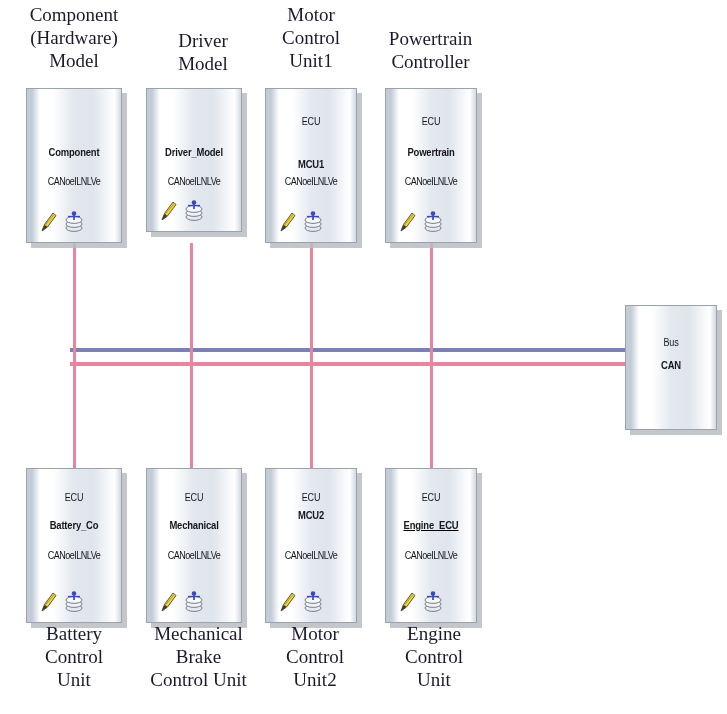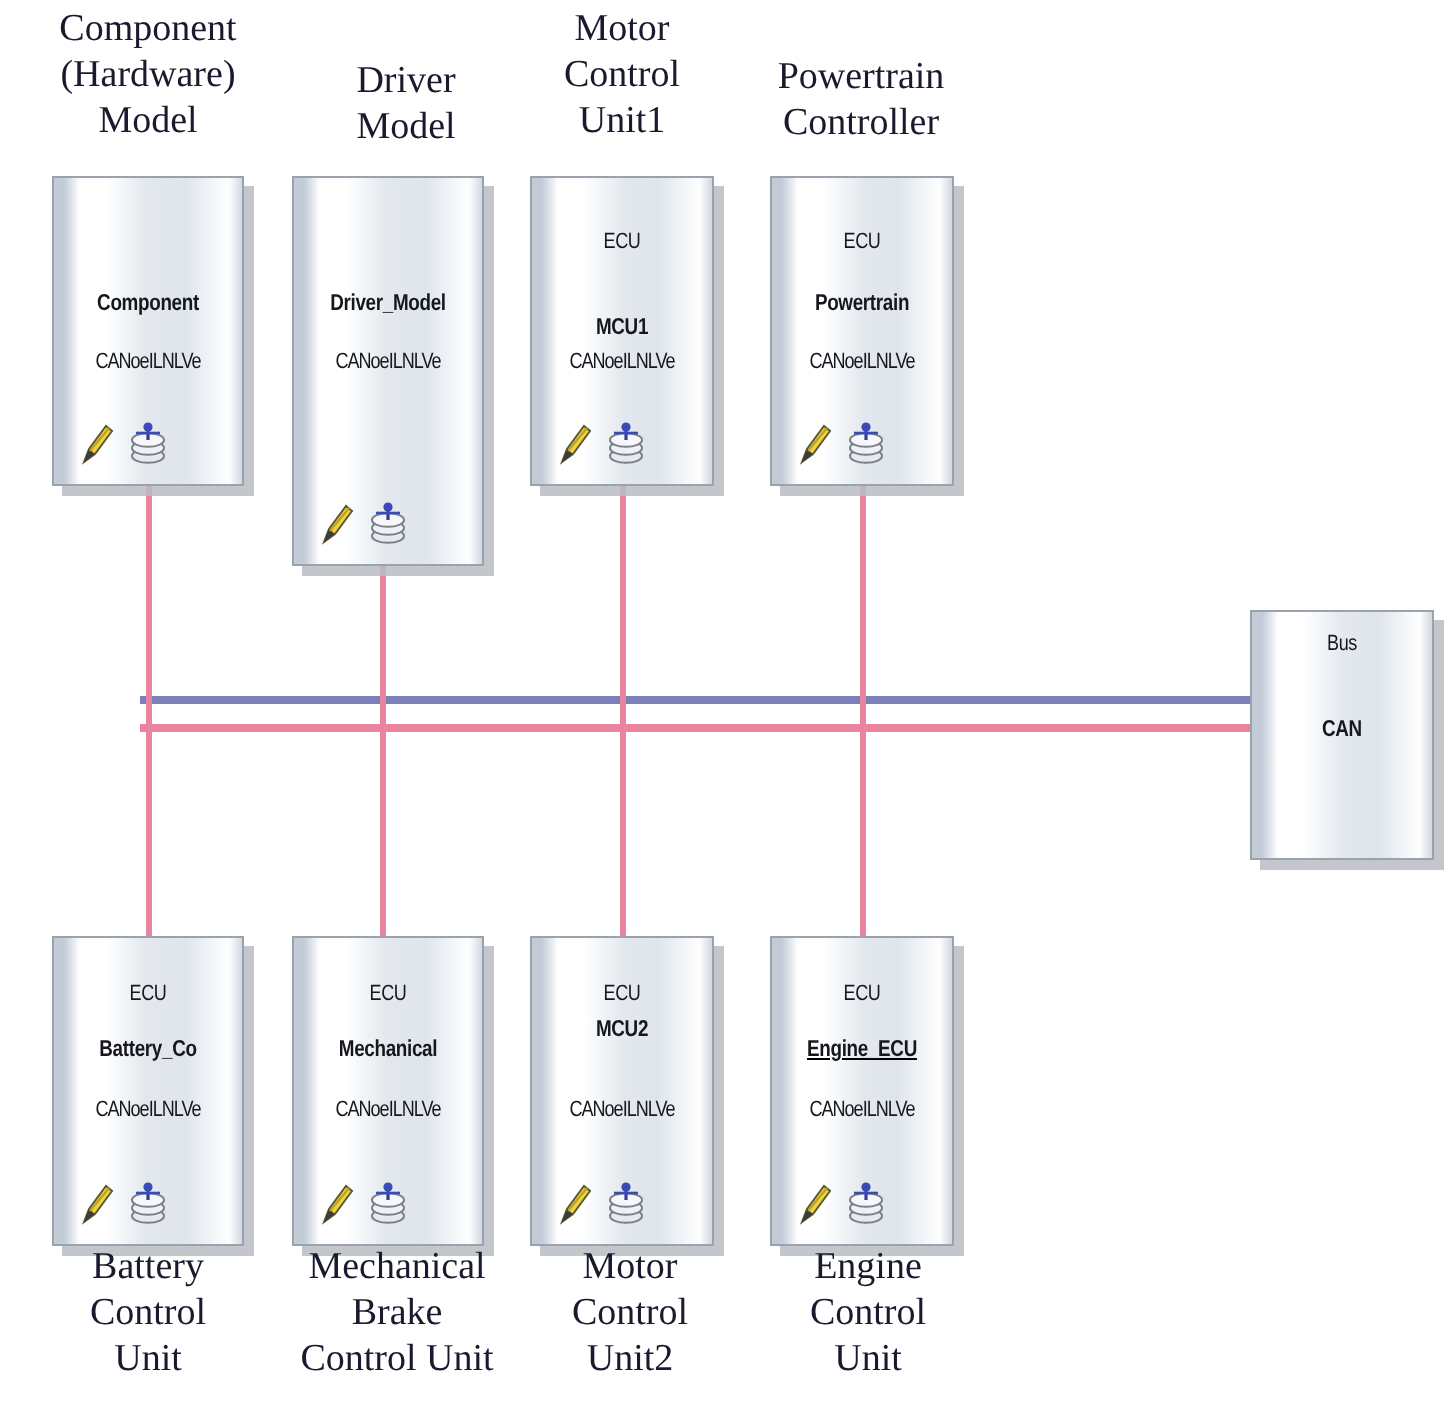--- a/index.html
+++ b/index.html
@@ -174,21 +174,21 @@
             <ellipse cx="36" cy="9" rx="8" ry="3.4" fill="#f5f7fa" stroke="#7a7f88" stroke-width="1"></ellipse>
             <line x1="36" y1="1" x2="36" y2="9" stroke="#2f3d9e" stroke-width="1.6"></line>
             <circle cx="36" cy="2.5" r="2.3" fill="#3a4bb8"></circle>
             <line x1="30" y1="5.5" x2="42" y2="5.5" stroke="#3a4bb8" stroke-width="1.3"></line>
           </g>
         </svg>
       </div>
     </div>
   </div>
 
-  <div class="node" style="left:146px; top:88px; width:96px; height:195px;">
+  <div class="node" style="left:146px; top:88px; width:96px; height:144px;">
     <div class="shadow"></div>
     <div class="body">
       <div class="lines" style="top:26px;">
         <div class="ln kind"></div>
       </div>
       <div class="lines" style="top:57px;">
         <div class="ln name">Driver_Model</div>
       </div>
       <div class="lines" style="top:86px;">
         <div class="ln proto">CANoeILNLVe</div>
@@ -273,21 +273,21 @@
             <line x1="30" y1="5.5" x2="42" y2="5.5" stroke="#3a4bb8" stroke-width="1.3"></line>
           </g>
         </svg>
       </div>
     </div>
   </div>
 
   <div class="node" style="left:625px; top:305px; width:92px; height:125px;">
     <div class="shadow"></div>
     <div class="body">
-      <div class="lines" style="top:10px;">
+      <div class="lines" style="top:30px;">
         <div class="ln kind">Bus</div>
       </div>
       <div class="lines" style="top:53px;">
         <div class="ln name">CAN</div>
       </div>
     </div>
   </div>
 
   <div class="node" style="left:26px; top:468px; width:96px; height:155px;">
     <div class="shadow"></div>

